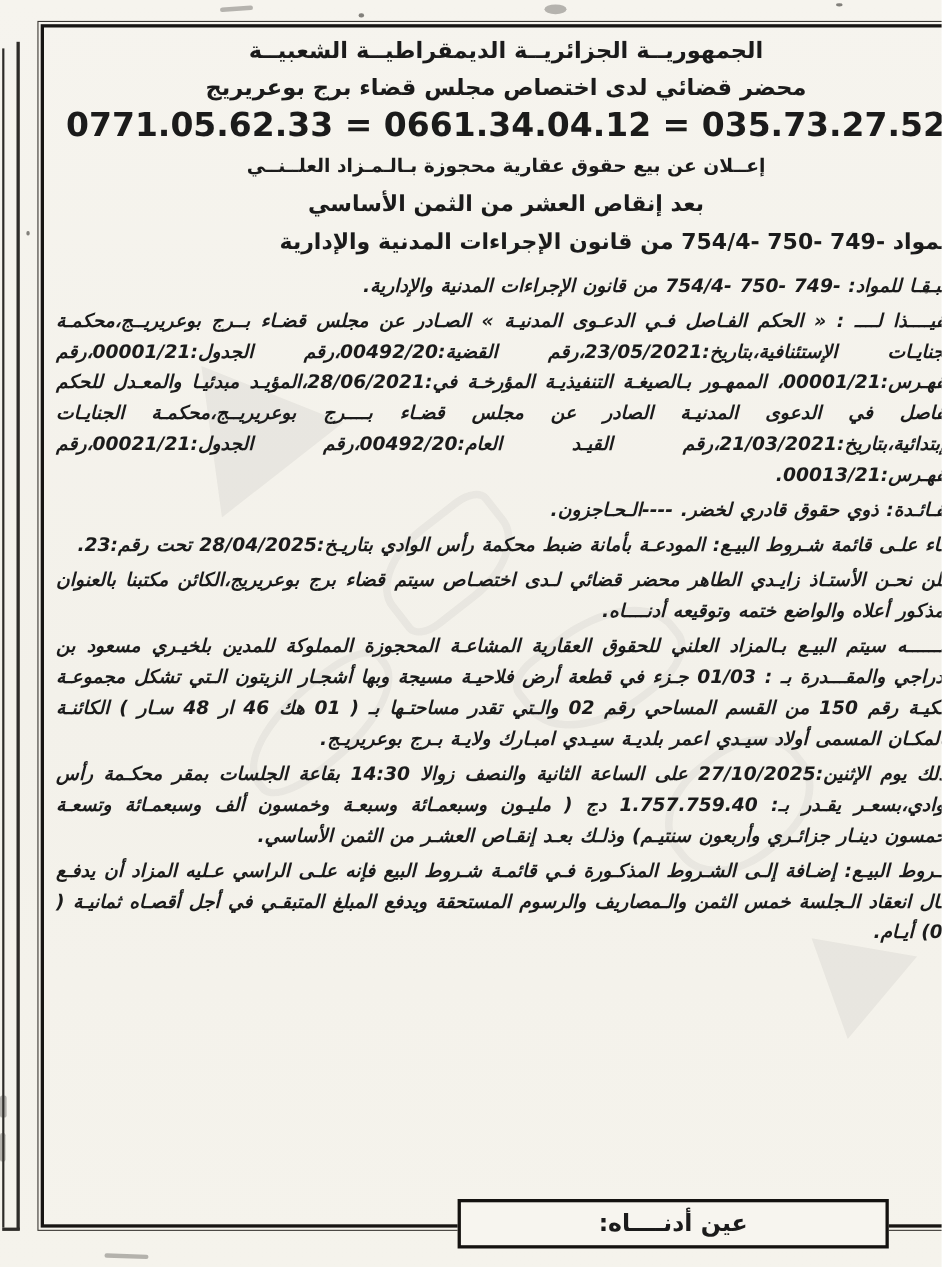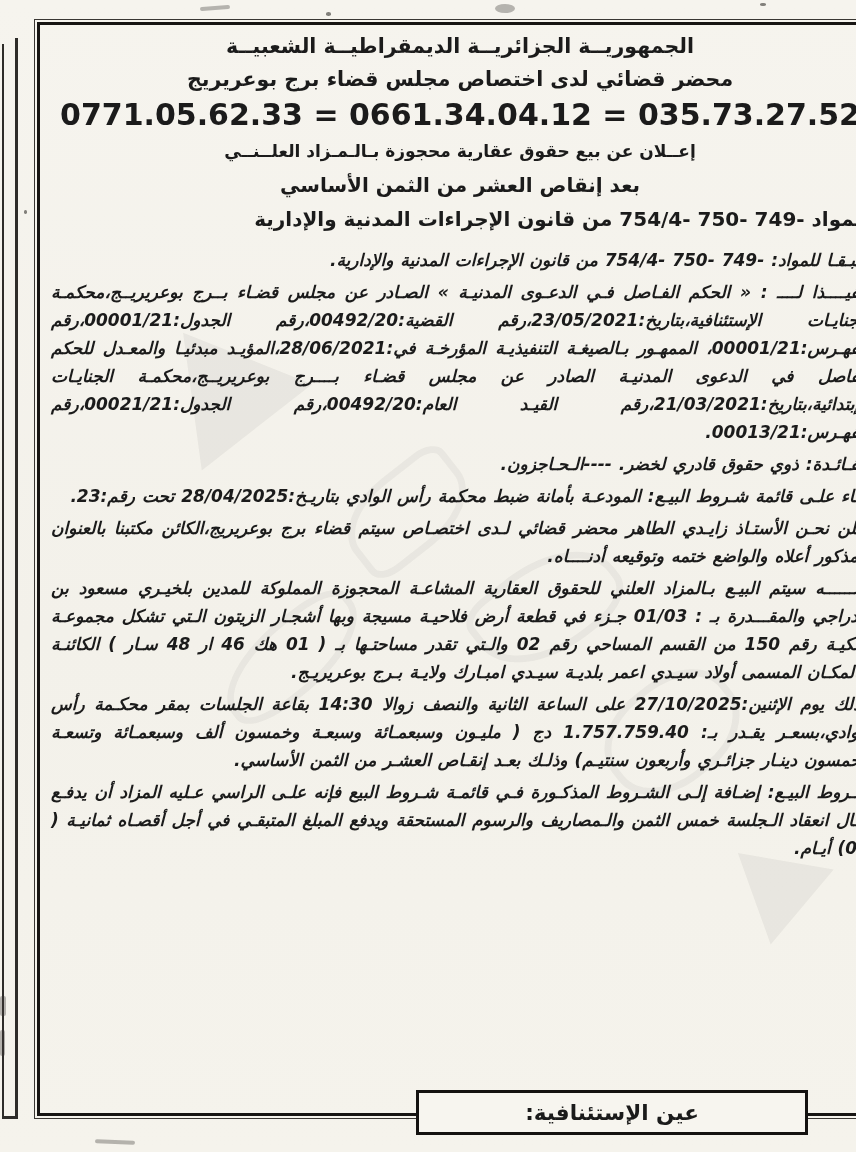--- a/index.html
+++ b/index.html
@@ -98,14 +98,14 @@
       <p>بأنــــــه سيتم البيـع بـالمزاد العلني للحقوق العقارية المشاعـة المحجوزة المملوكة للمدين بلخيـري مسعود بن الدراجي والمقـــدرة بـ : 01/03 جـزء في قطعة أرض فلاحيـة مسيجة وبها أشجـار الزيتون الـتي تشكل مجموعـة ملكيـة رقم 150 من القسم المساحي رقم 02 والـتي تقدر مساحتـها بـ ( 01 هك 46 ار 48 سـار ) الكائنـة بـالمكـان المسمى أولاد سيـدي اعمر بلديـة سيـدي امبـارك ولايـة بـرج بوعريريـج.</p>
       <p>وذلك يوم الإثنين:27/10/2025 على الساعة الثانية والنصف زوالا 14:30 بقاعة الجلسات بمقر محكـمة رأس الوادي،بسعـر يقـدر بـ: 1.757.759.40 دج ( مليـون وسبعمـائة وسبعـة وخمسون ألف وسبعمـائة وتسعـة وخمسون دينـار جزائـري وأربعون سنتيـم) وذلـك بعـد إنقـاص العشـر من الثمن الأساسي.</p>
       <p>شـروط البيـع: إضـافة إلـى الشـروط المذكـورة فـي قائمـة شـروط البيع فإنه علـى الراسي عـليه المزاد أن يدفـع حـال انعقاد الـجلسة خمس الثمن والـمصاريف والرسوم المستحقة ويدفع المبلغ المتبقـي في أجل أقصـاه ثمانيـة ( 08) أيـام.</p>
 
     </div>
 
   </div>
 </div>
 
 <div class="issue-box">
-  <span>عين الإستئنافية:</span>
+  <span>عين أدنــــاه:</span>
 </div>
 
 </body></html>

